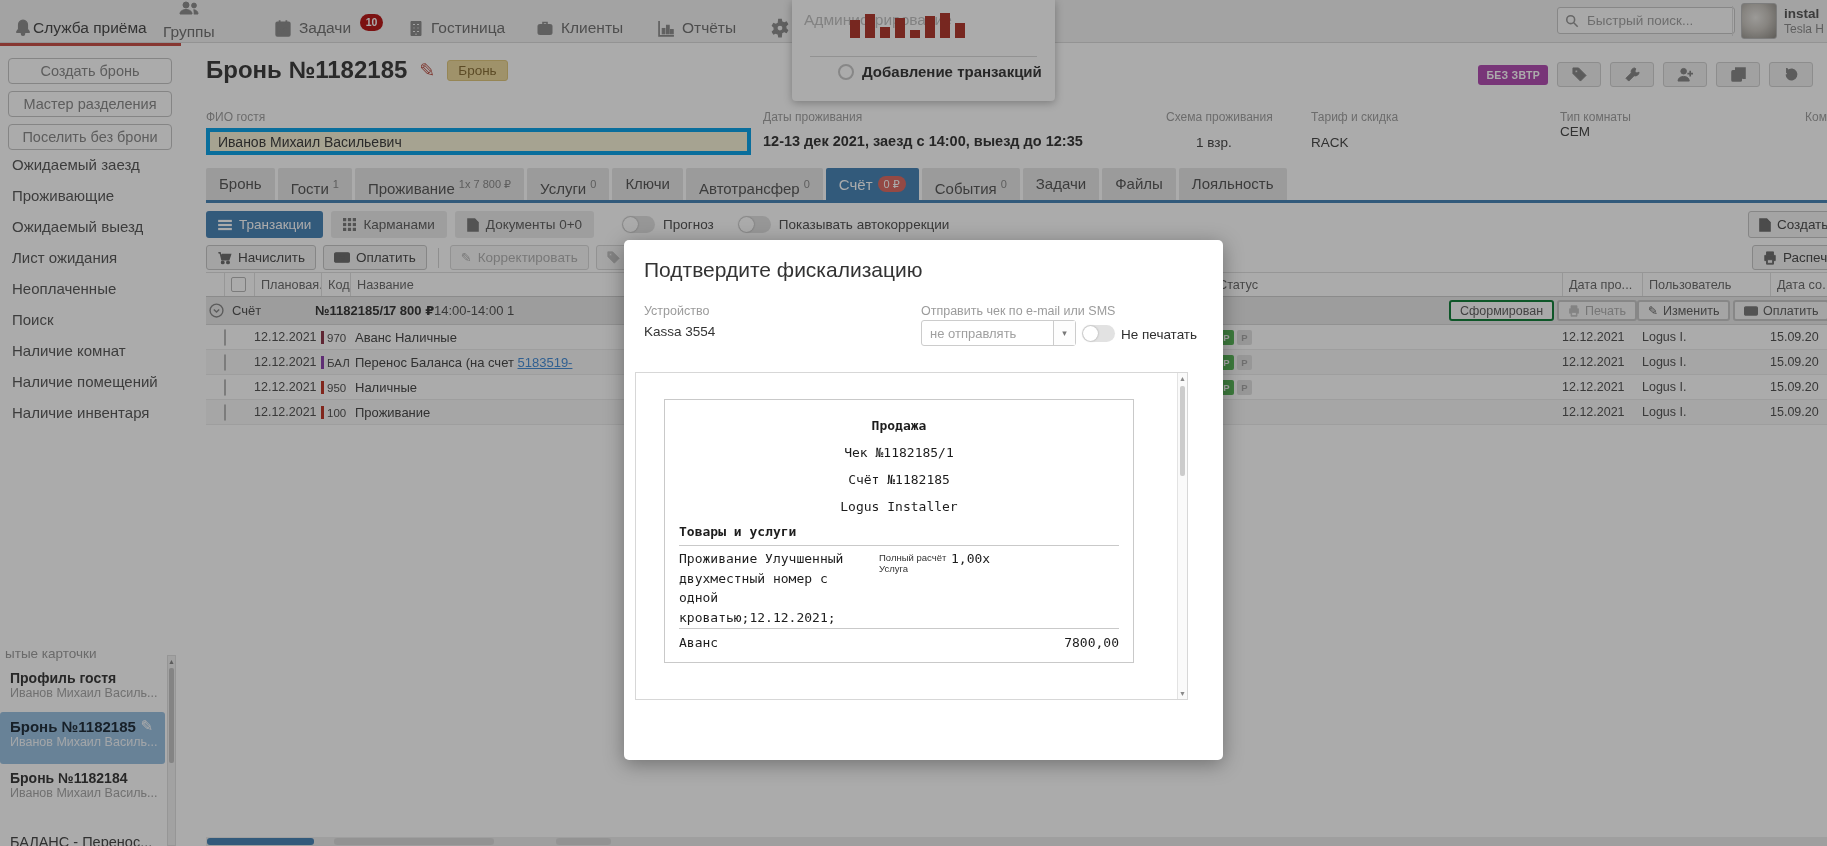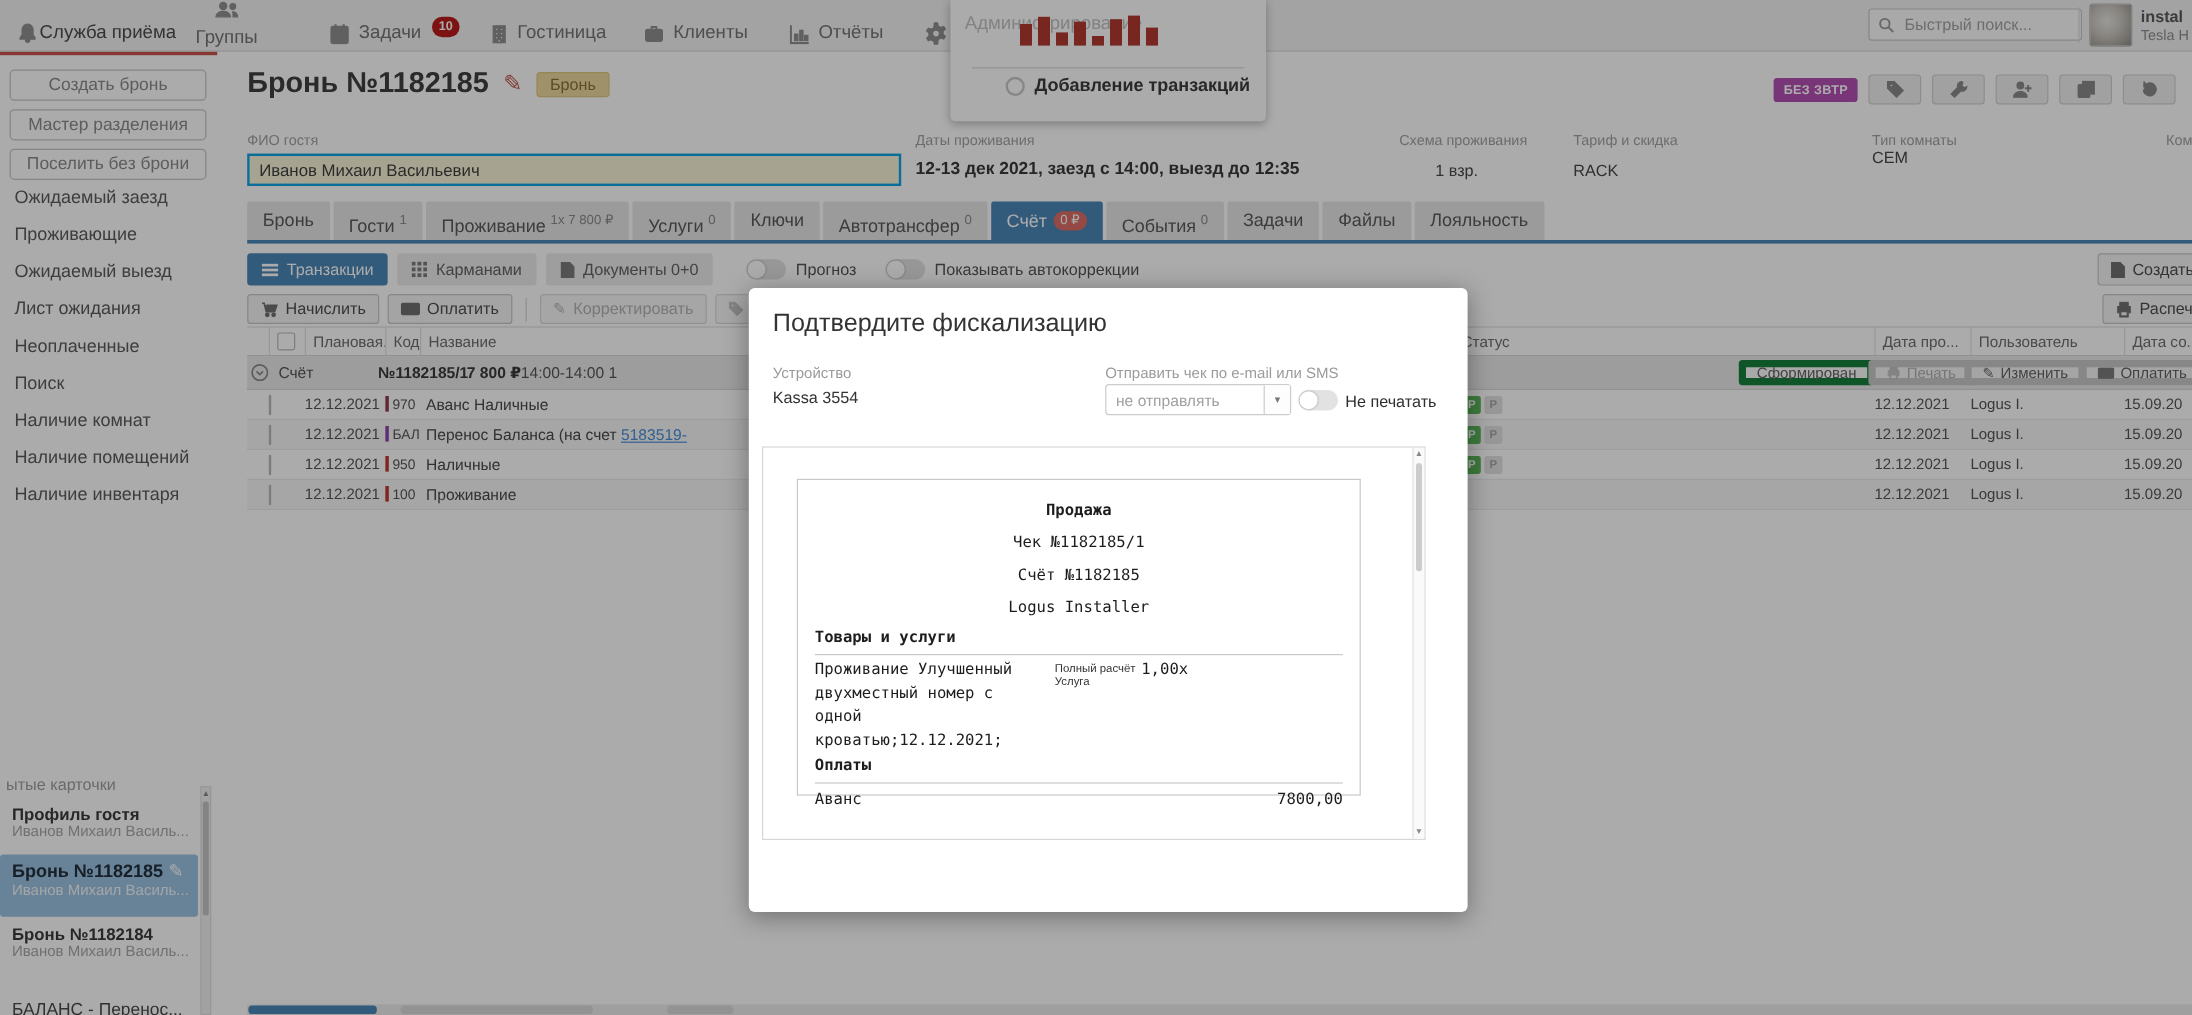--- a/index.html
+++ b/index.html
@@ -56,21 +56,21 @@
   .pencil-red{color:#bf5a4f;font-size:19px;cursor:pointer;}
   .badge-bron{background:#eeda9f;border:1px solid #e0c87f;color:#8a713a;font-size:13.5px;font-weight:normal;
               padding:2px 10px;border-radius:3px;}
   .flags{position:absolute;right:14px;top:62px;display:flex;align-items:center;gap:9px;}
   .badge-bezzvtr{background:#b44fb4;color:#fff;font-size:10.5px;font-weight:bold;padding:4px 8px;border-radius:3px;letter-spacing:.3px;}
   .iconbtn{width:44px;height:25px;background:#f1f1f1;border:1px solid #d2d2d2;border-radius:3px;display:flex;align-items:center;
            justify-content:center;cursor:pointer;box-sizing:border-box;}
   .iconbtn svg{fill:#8a8a8a;stroke:#8a8a8a;}
   .field-label{position:absolute;font-size:12px;color:#a2a2a2;white-space:nowrap;}
   .field-value{position:absolute;font-size:13.5px;color:#4a4a4a;white-space:nowrap;}
-  .guest-input{position:absolute;left:206px;top:128px;width:545px;height:27px;background:#f8f4d8;border:2px solid #0ea5e9;
+  .guest-input{position:absolute;left:206px;top:128px;width:545px;height:27px;background:#f8f4d8;border:4px solid #0ea5e9;
                box-sizing:border-box;font-size:14px;color:#3f3f3f;padding-left:8px;
                font-family:"Liberation Sans","DejaVu Sans",sans-serif;outline:none;}
   
   .tabs{position:absolute;left:206px;top:168px;width:1621px;display:flex;gap:3px;border-bottom:3px solid #4b86b8;box-sizing:border-box;}
   .tab{height:32px;line-height:32px;padding:0 13px;background:#e7e7e7;border-radius:2px 2px 0 0;font-size:15px;color:#5a5a5a;
        cursor:pointer;white-space:nowrap;}
   .tab sup{font-size:11px;color:#8c8c8c;margin-left:4px;}
   .tab.active{background:#4b86b8;color:#fff;}
   .tab.active .money-badge{background:#dd6e66;color:#fff;font-size:11px;border-radius:8px;padding:2px 6px;margin-left:5px;vertical-align:2px;}
   
@@ -94,21 +94,21 @@
   
   .ttable{position:absolute;left:206px;top:272px;width:1621px;}
   .trow{display:grid;grid-template-columns:18px 30px 67px 29px 861px 351px 80px 128px 58px;align-items:center;}
   .thead{height:23px;border-top:1px solid #e0e0e0;border-bottom:1px solid #cfcfcf;font-size:12.7px;color:#6e6e6e;background:#fff;}
   .thead>div{padding-left:6px;border-left:1px solid #e2e2e2;height:100%;display:flex;align-items:center;overflow:hidden;white-space:nowrap;}
   .thead>div:first-child{border-left:none;}
   .cb{width:13px;height:13px;border:1px solid #b9b9b9;border-radius:2px;background:#fff;cursor:pointer;}
   .grow{position:relative;height:27px;background:#ebebeb;border-bottom:1px solid #d8d8d8;font-size:13px;color:#555;}
   .grow .gtxt{position:absolute;top:6px;white-space:nowrap;}
   .chip{position:absolute;top:3px;height:21px;display:flex;align-items:center;gap:5px;padding:0 9px;border-radius:3px;background:#fdfdfd;
-        border:6px solid #15803d;font-size:12.5px;color:#636363;box-sizing:border-box;white-space:nowrap;}
+        border:2px solid #15803d;font-size:12.5px;color:#636363;box-sizing:border-box;white-space:nowrap;}
   .chip.btn{background:#f6f6f6;border-color:#c9c9c9;cursor:pointer;}
   .chip.disabled{color:#b0b0b0;cursor:default;}
   .chip svg{fill:#7d7d7d;stroke:#7d7d7d;}
   .chip.disabled svg{fill:#c3c3c3;stroke:#c3c3c3;}
   .drow{height:24px;border-bottom:1px solid #ececec;font-size:13px;color:#4a4a4a;}
   .drow:nth-child(even){background:#f8f8f8;}
   .drow .date{font-size:12.5px;color:#555;}
   .marker{display:inline-block;width:3px;height:13px;vertical-align:-2px;margin-right:3px;}
   .code{font-size:11.5px;color:#555;white-space:nowrap;overflow:hidden;}
   .rname{white-space:nowrap;overflow:hidden;padding-left:5px;}
@@ -637,21 +637,20 @@
             <div>двухместный номер с</div>
             <div>одной</div>
             <div>кроватью;12.12.2021;</div>
           </div>
           <div class="rc-meta">
             <div>Полный расчёт</div>
             <div>Услуга</div>
           </div>
           <div class="rc-qty">1,00x</div>
         </div>
-        <div class="rc-b rc-sec">Оплаты</div>
         <div class="rc-hr"></div>
         <div class="rc-pay">
           <span>Аванс</span>
           <span>7800,00</span>
         </div>
       </div>
       <div class="rc-scroll">
         <div class="arrow" style="top:2px;">▲</div>
         <div class="thumb"></div>
         <div class="arrow" style="bottom:2px;">▼</div>

